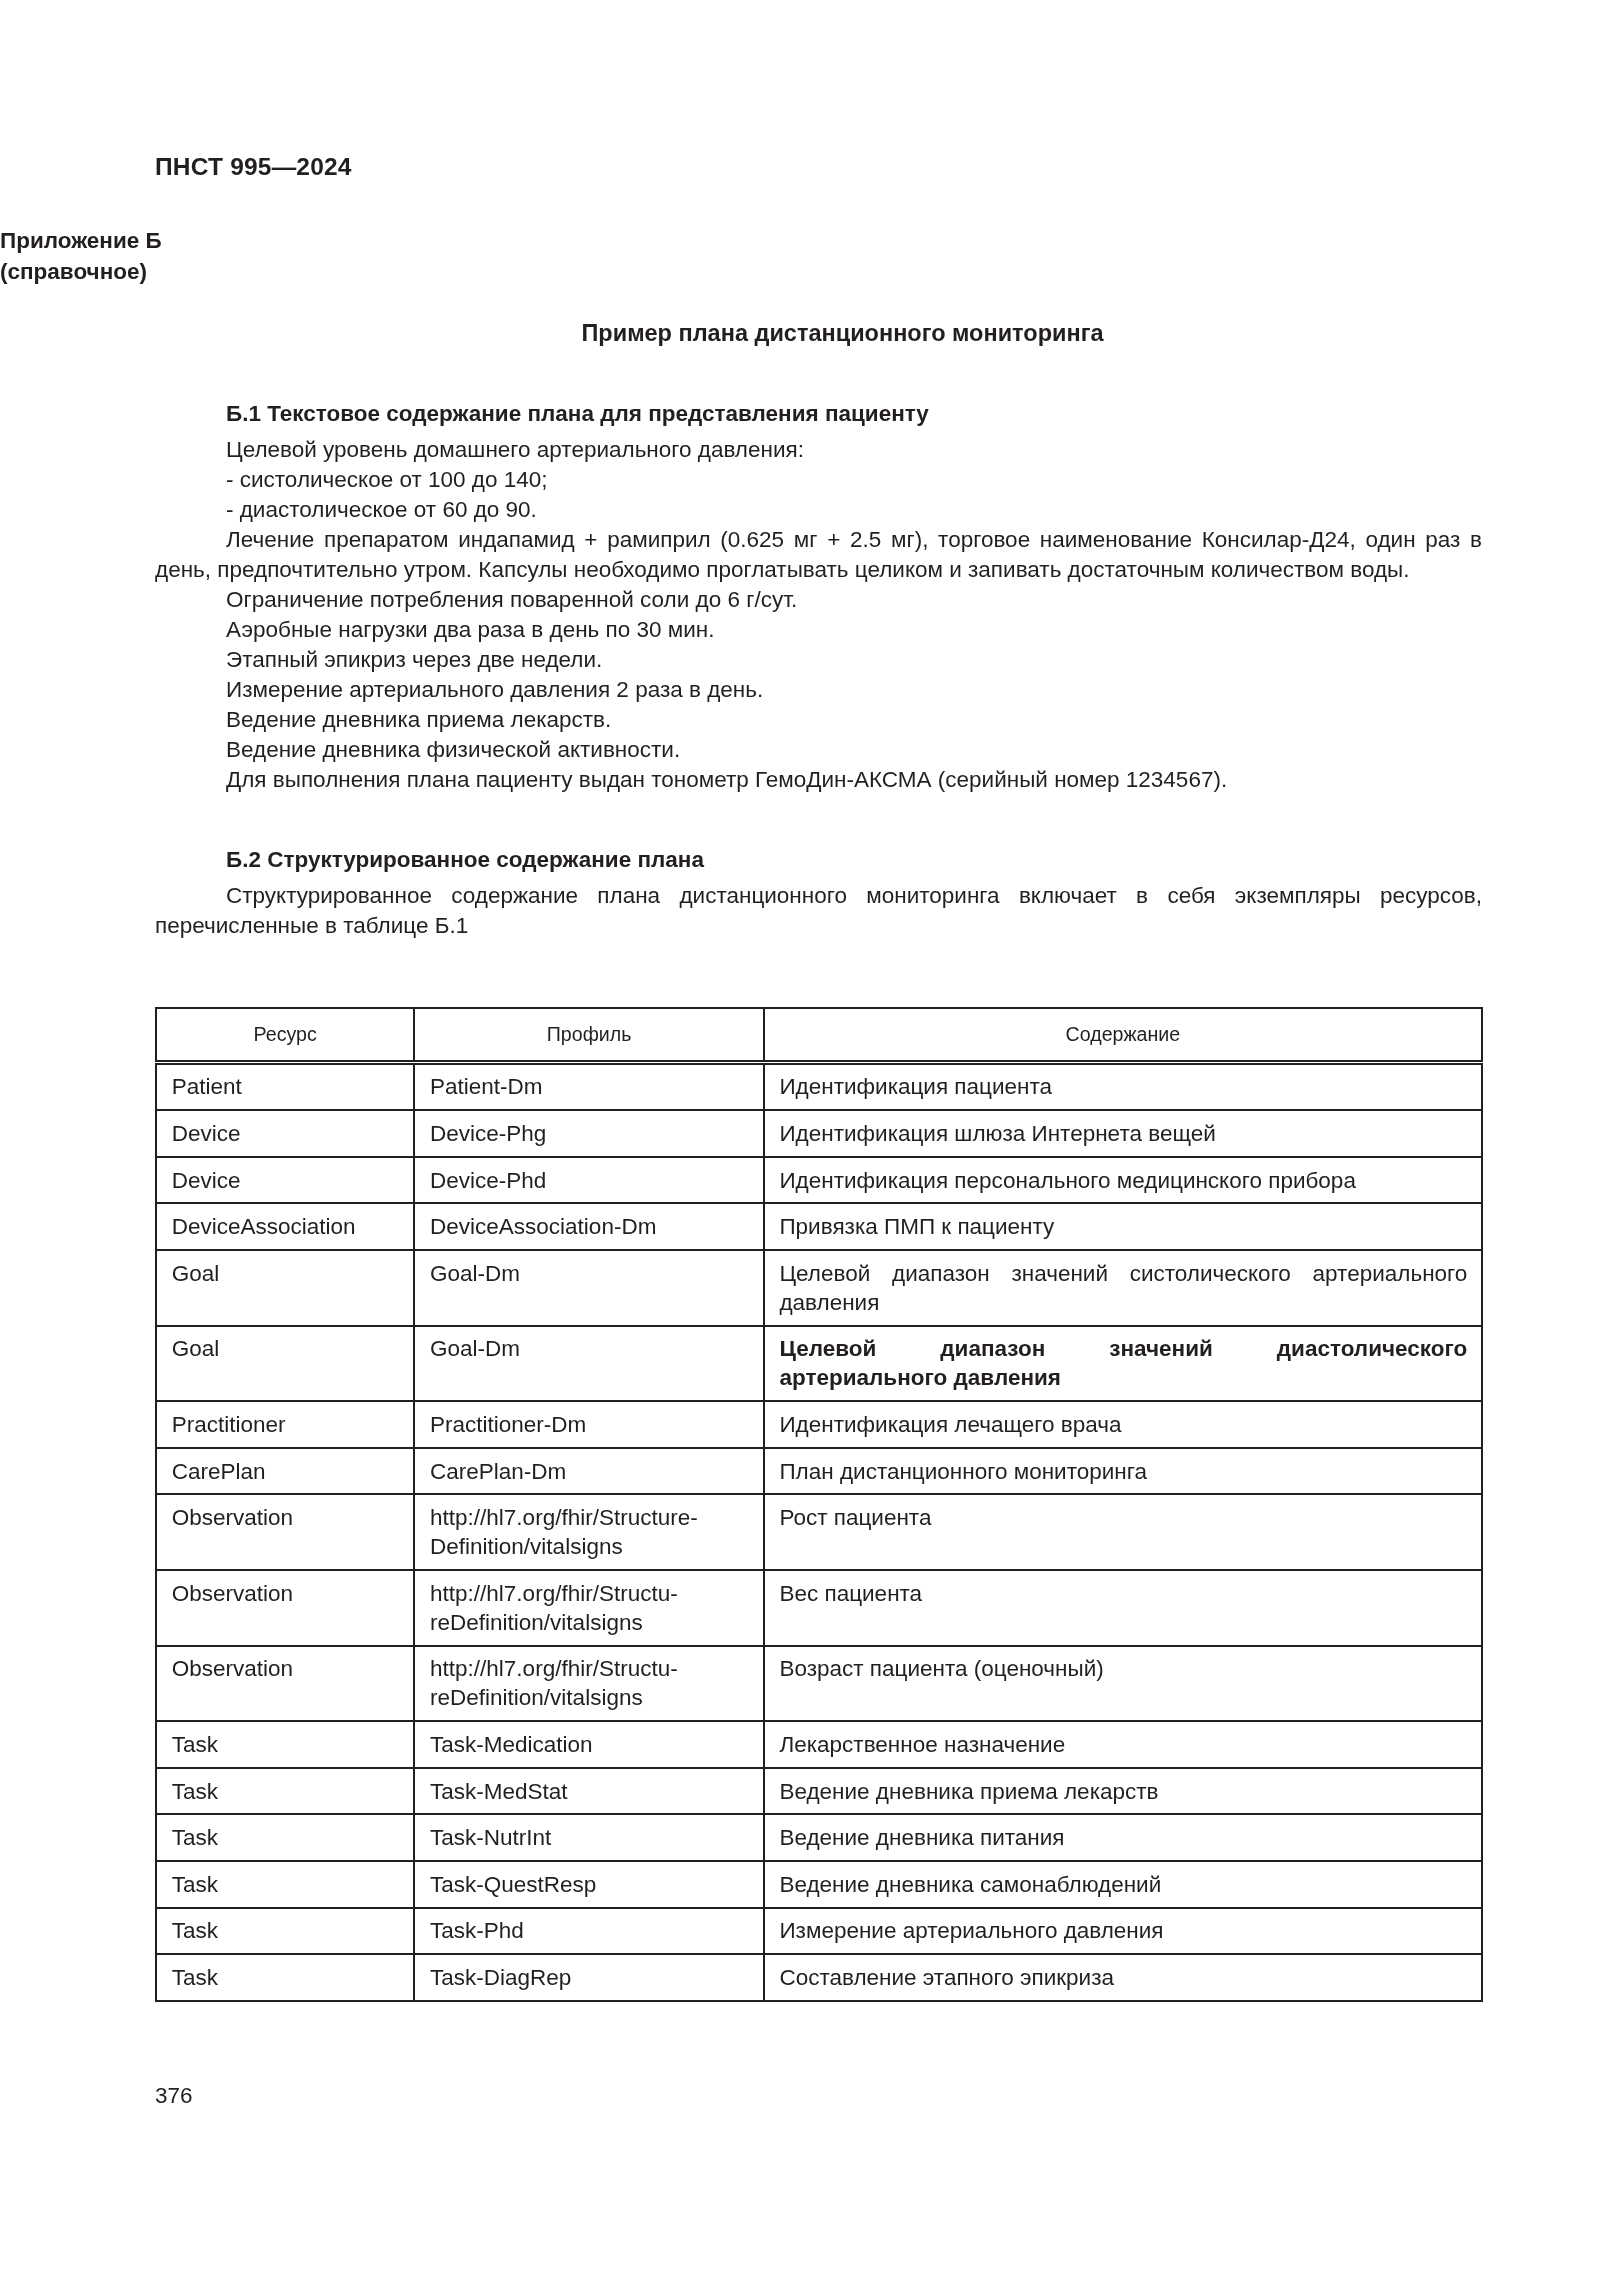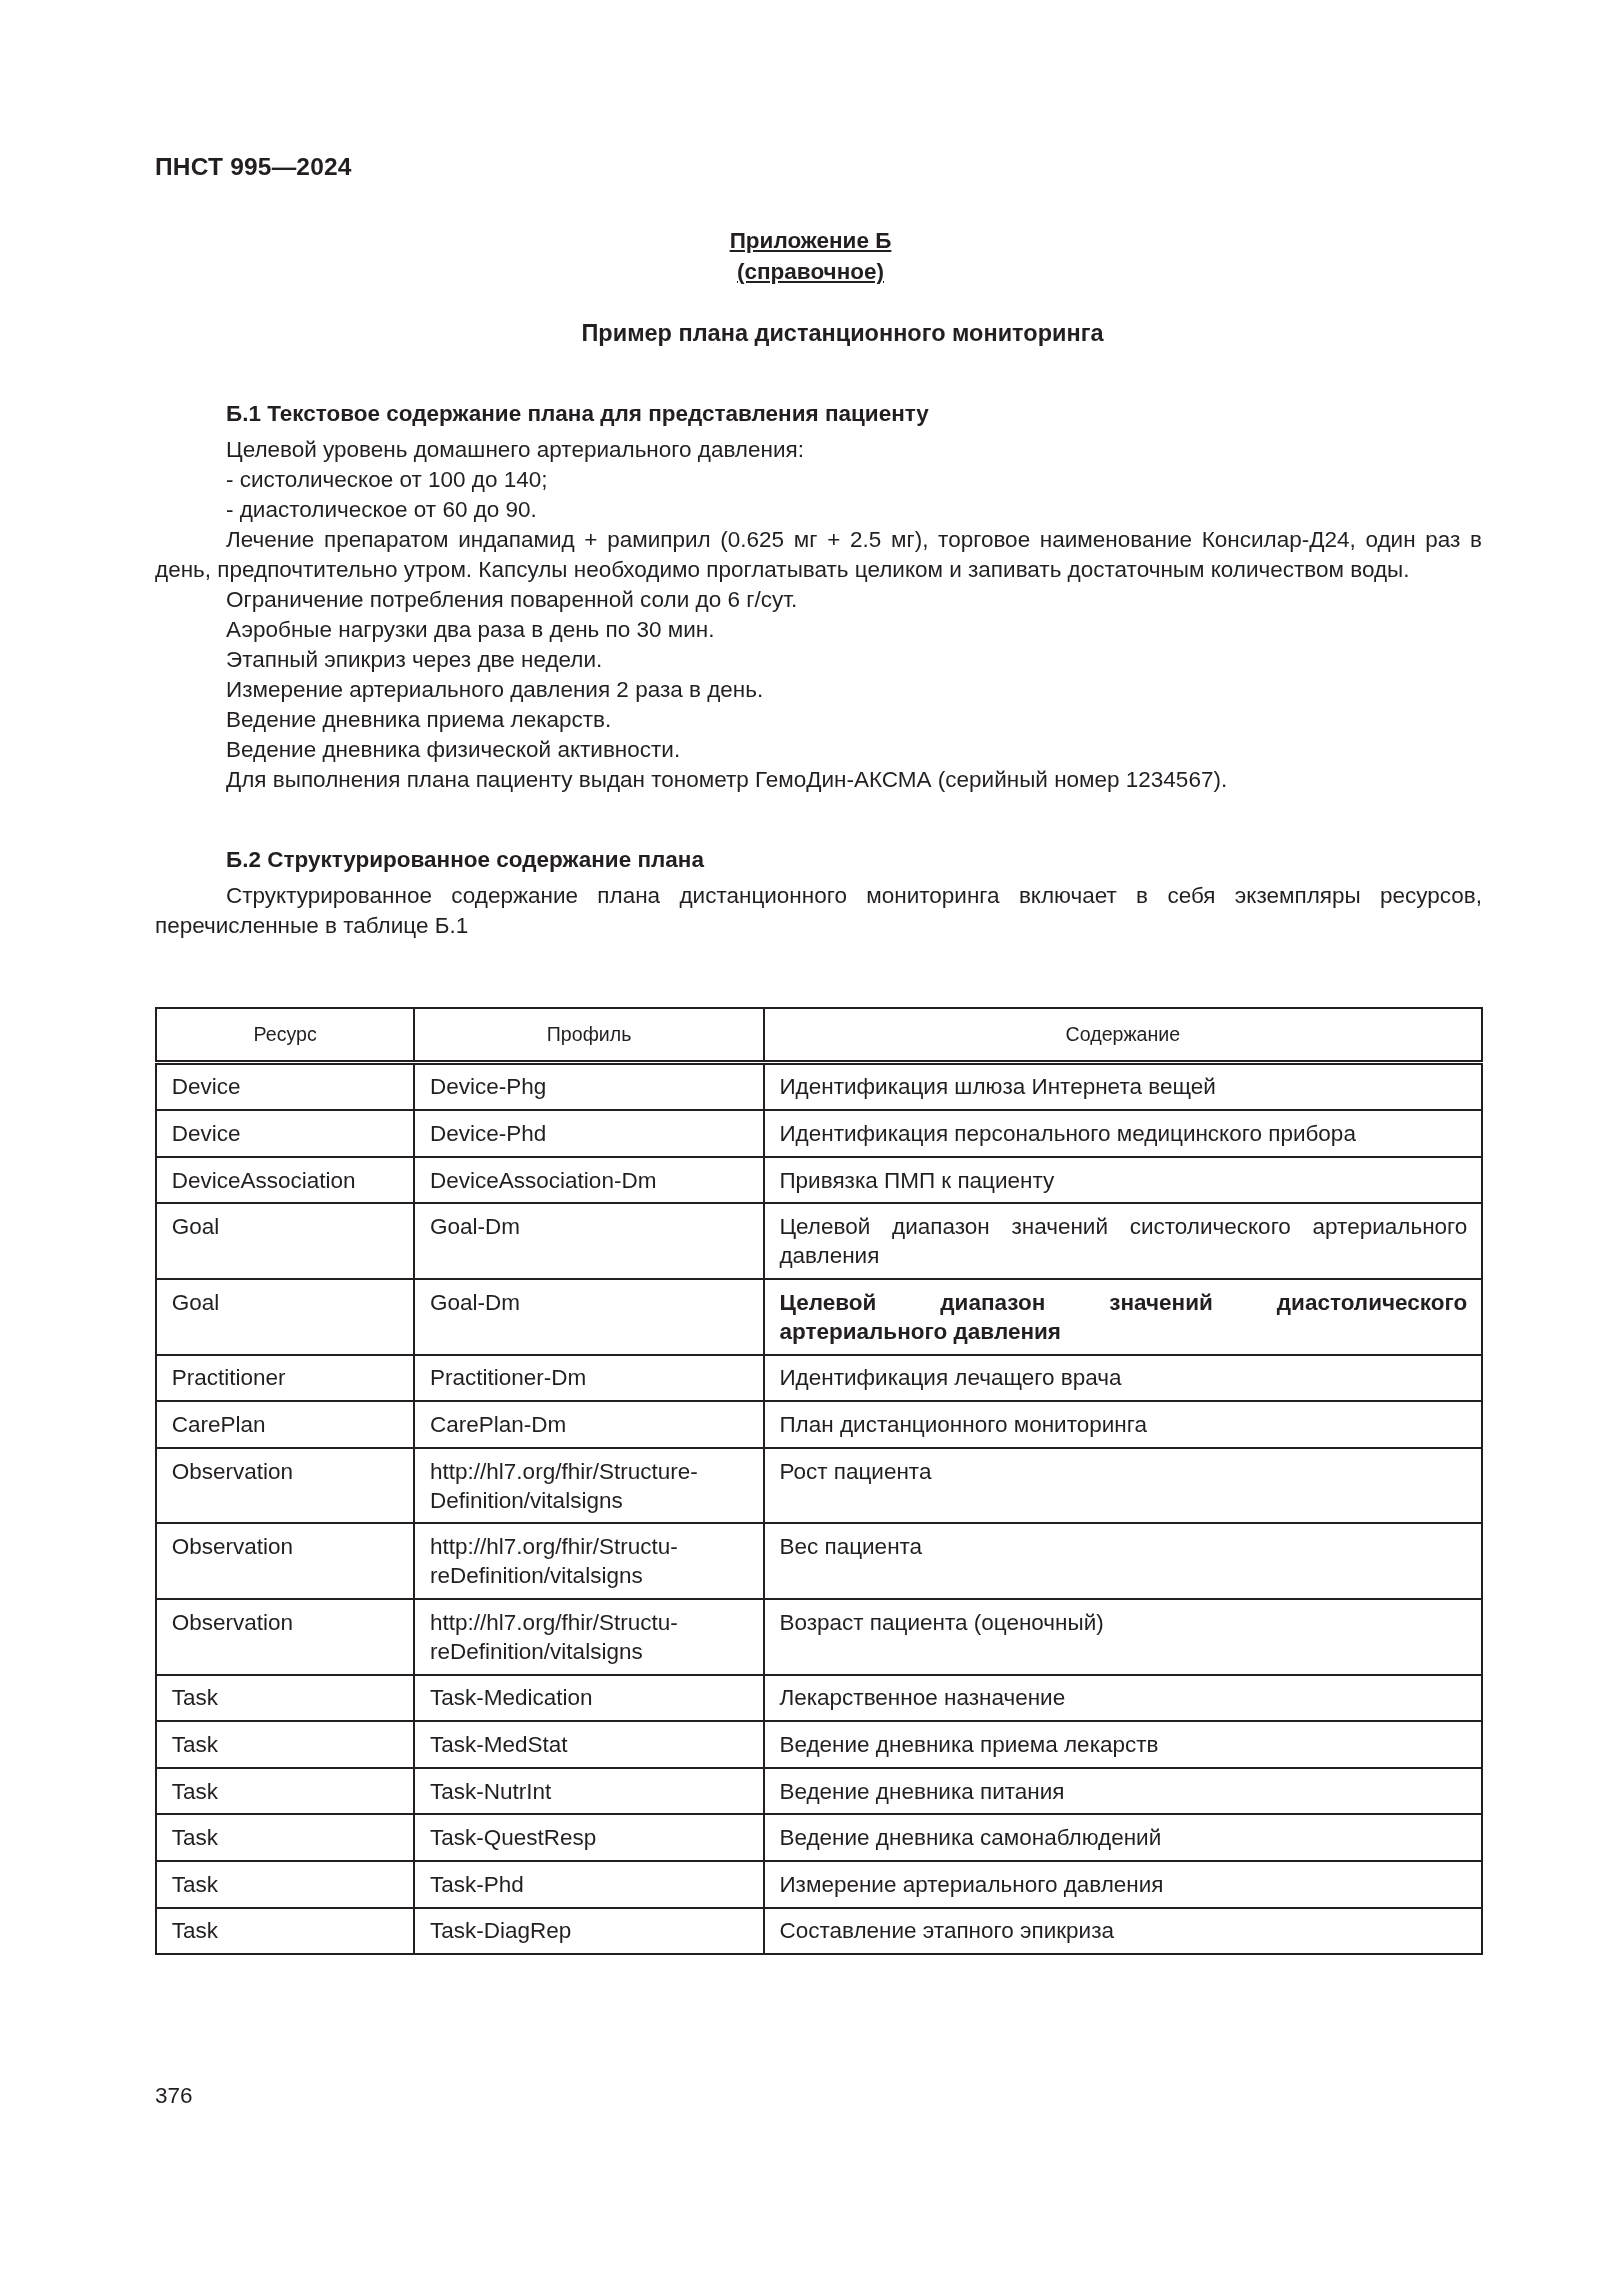--- a/index.html
+++ b/index.html
@@ -8,21 +8,21 @@
     font-family: "Liberation Sans", "DejaVu Sans", sans-serif;
     color: #231f20;
   }
   .page { position: absolute; left: 0; top: 0; width: 1394px; height: 2293px; }
   .doc-code {
     position: absolute; left: 155px; top: 153px;
     font-size: 24.5px; font-weight: bold; letter-spacing: 0.2px;
   }
   .appendix {
     position: absolute; left: 0; width: 1621px; top: 225px;
-    text-align: center; font-weight: bold; font-size: 22.5px; line-height: 31px; text-decoration: underline;
+    text-align: left; font-weight: bold; font-size: 22.5px; line-height: 31px;
   }
   .title {
     position: absolute; left: 0; width: 1621px; top: 320px;
     text-align: center; font-weight: bold; font-size: 23.5px; padding-left: 32px;
   }
   .section {
     position: absolute; left: 155px; width: 1327px;
     font-size: 22.5px; line-height: 30px;
   }
   .section h2 {
@@ -99,20 +99,25 @@
   <table class="main">
     <thead>
       <tr>
         <th class="c1">Ресурс</th>
         <th class="c2">Профиль</th>
         <th class="c3">Содержание</th>
       </tr>
     </thead>
     <tbody>
       <tr>
+          <td class="c1">Patient</td>
+          <td class="c2">Patient-Dm</td>
+          <td class="c3">Идентификация пациента</td>
+        </tr>
+      <tr>
           <td class="c1">Device</td>
           <td class="c2">Device-Phg</td>
           <td class="c3">Идентификация шлюза Интернета вещей</td>
         </tr>
       <tr>
           <td class="c1">Device</td>
           <td class="c2">Device-Phd</td>
           <td class="c3">Идентификация персонального медицинского прибора</td>
         </tr>
       <tr>

